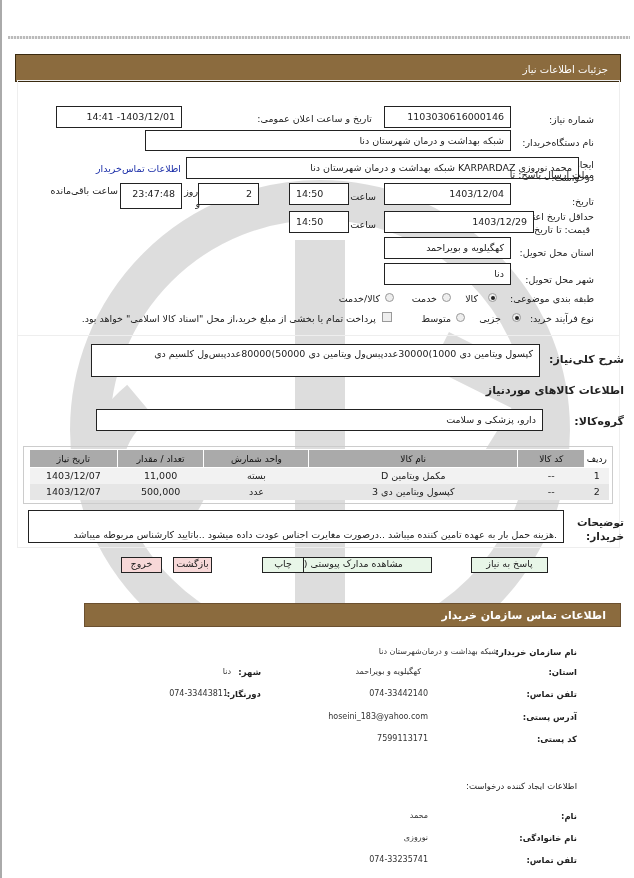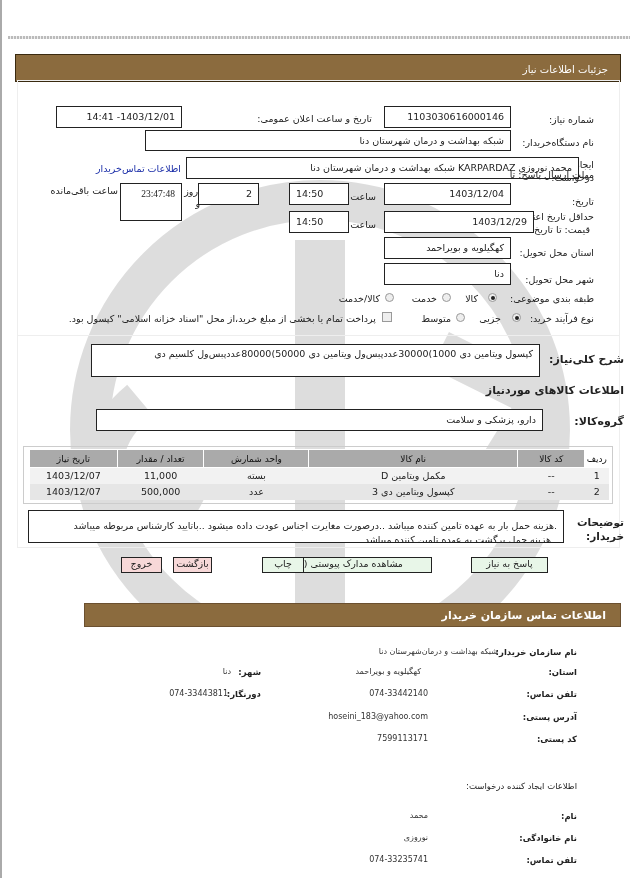--- a/index.html
+++ b/index.html
@@ -66,21 +66,21 @@
 <a class="link" style="left:96px; top:163px;">اطلاعات تماس‌خریدار</a>
 
 <span class="lbl" style="right:40px; top:168px;">مهلت ارسال پاسخ: تا</span>
 <span class="lbl" style="right:40px; top:195px;">تاریخ:</span>
 <div class="box" style="left:384px; top:183px; width:127px; height:22px;">1403/12/04</div>
 <span class="lbl" style="right:258px; top:190px;">ساعت</span>
 <div class="box" style="left:289px; top:183px; width:60px; height:22px; text-align:left;">14:50</div>
 <div class="box" style="left:198px; top:183px; width:61px; height:22px;">2</div>
 <span class="lbl" style="right:436px; top:185px;">روز</span>
 <span class="lbl" style="right:434px; top:197px;">و</span>
-<div class="box" style="left:120px; top:183px; width:62px; height:38px;font-family:Liberation Serif, serif;">23:47:48</div>
+<div class="box" style="left:120px; top:183px; width:62px; height:26px;">23:47:48</div>
 <span class="lbl" style="right:516px; top:184px;">ساعت باقی‌مانده</span>
 
 <span class="lbl" style="right:40px; top:210px;">حداقل تاریخ اعتبار</span>
 <span class="lbl" style="right:44px; top:223px;">قیمت: تا تاریخ:</span>
 <div class="box" style="left:384px; top:211px; width:150px; height:22px;">1403/12/29</div>
 <span class="lbl" style="right:258px; top:218px;">ساعت</span>
 <div class="box" style="left:289px; top:211px; width:60px; height:22px; text-align:left;">14:50</div>
 
 <span class="lbl" style="right:40px; top:246px;">استان محل تحویل:</span>
 <div class="box" style="left:384px; top:237px; width:127px; height:22px;">کهگیلویه و بویراحمد</div>
@@ -94,21 +94,21 @@
 <span class="lbl" style="right:197px; top:292px;">خدمت</span>
 <span class="radio" style="left:385px; top:293px;"></span>
 <span class="lbl" style="right:254px; top:292px;">کالا/خدمت</span>
 
 <span class="lbl" style="right:40px; top:312px;">نوع فرآیند خرید:</span>
 <span class="radio on" style="left:512px; top:313px;"></span>
 <span class="lbl" style="right:133px; top:312px;">جزیی</span>
 <span class="radio" style="left:456px; top:313px;"></span>
 <span class="lbl" style="right:183px; top:312px;">متوسط</span>
 <span class="check" style="left:382px; top:312px;"></span>
-<span class="lbl" style="right:258px; top:312px;">پرداخت تمام یا بخشی از مبلغ خرید،از محل "اسناد خزانه اسلامی" کپسول بود.</span>
+<span class="lbl" style="right:258px; top:312px;">پرداخت تمام یا بخشی از مبلغ خرید،از محل "اسناد کالا اسلامی" خواهد بود.</span>
 
 <div class="card2"></div>
 
 <span class="lbl bold" style="right:10px; top:353px; font-size:11px;">شرح کلی‌نیاز:</span>
 <div class="box" style="left:91px; top:344px; width:449px; height:33px; line-height:14px; padding-top:2px; white-space:normal;">
   <div>کپسول ویتامین دی 1000)30000عدد‌پبس‌ول ویتامین دی 50000)80000عدد‌پبس‌ول کلسیم دی</div>
 </div>
 
 <span class="lbl bold" style="right:10px; top:384px; font-size:11px;">اطلاعات کالاهای موردنیاز</span>
 
@@ -142,21 +142,21 @@
       <td>کپسول ویتامین دی 3</td>
       <td>عدد</td>
       <td>500,000</td>
       <td>1403/12/07</td>
     </tr>
   </tbody>
 </table>
 
 <span class="lbl bold" style="right:10px; top:516px; font-size:10.5px;">توضیحات</span>
 <span class="lbl bold" style="right:10px; top:530px; font-size:10.5px;">خریدار:</span>
-<div class="box" style="left:28px; top:510px; width:536px; height:33px; line-height:14px; padding-top:8px; white-space:normal;">
+<div class="box" style="left:28px; top:510px; width:536px; height:33px; line-height:14px; padding-top:17px; white-space:normal;">
   <div>.هزینه حمل بار به عهده تامین کننده میباشد ..درصورت مغایرت اجناس عودت داده میشود ..باتایید کارشناس مربوطه میباشد</div>
   <div>..هزینه حمل برگشت به عهده تامین کننده میباشد</div>
 </div>
 
 <div class="btn green" style="left:435px; top:557px; width:77px;">پاسخ به نیاز</div>
 <div class="btn green" style="left:229px; top:557px; width:167px;">مشاهده مدارک پیوستی (1)</div>
 <div class="btn green" style="left:225px; top:557px; width:0; border:none;"></div>
 <div class="btn green" style="left:226px; top:557px; width:0;"></div>
 <div class="btn green" style="left:226px; top:557px; width:42px;">چاپ</div>
 <div class="btn pink" style="left:173px; top:557px; width:39px;">بازگشت</div>

